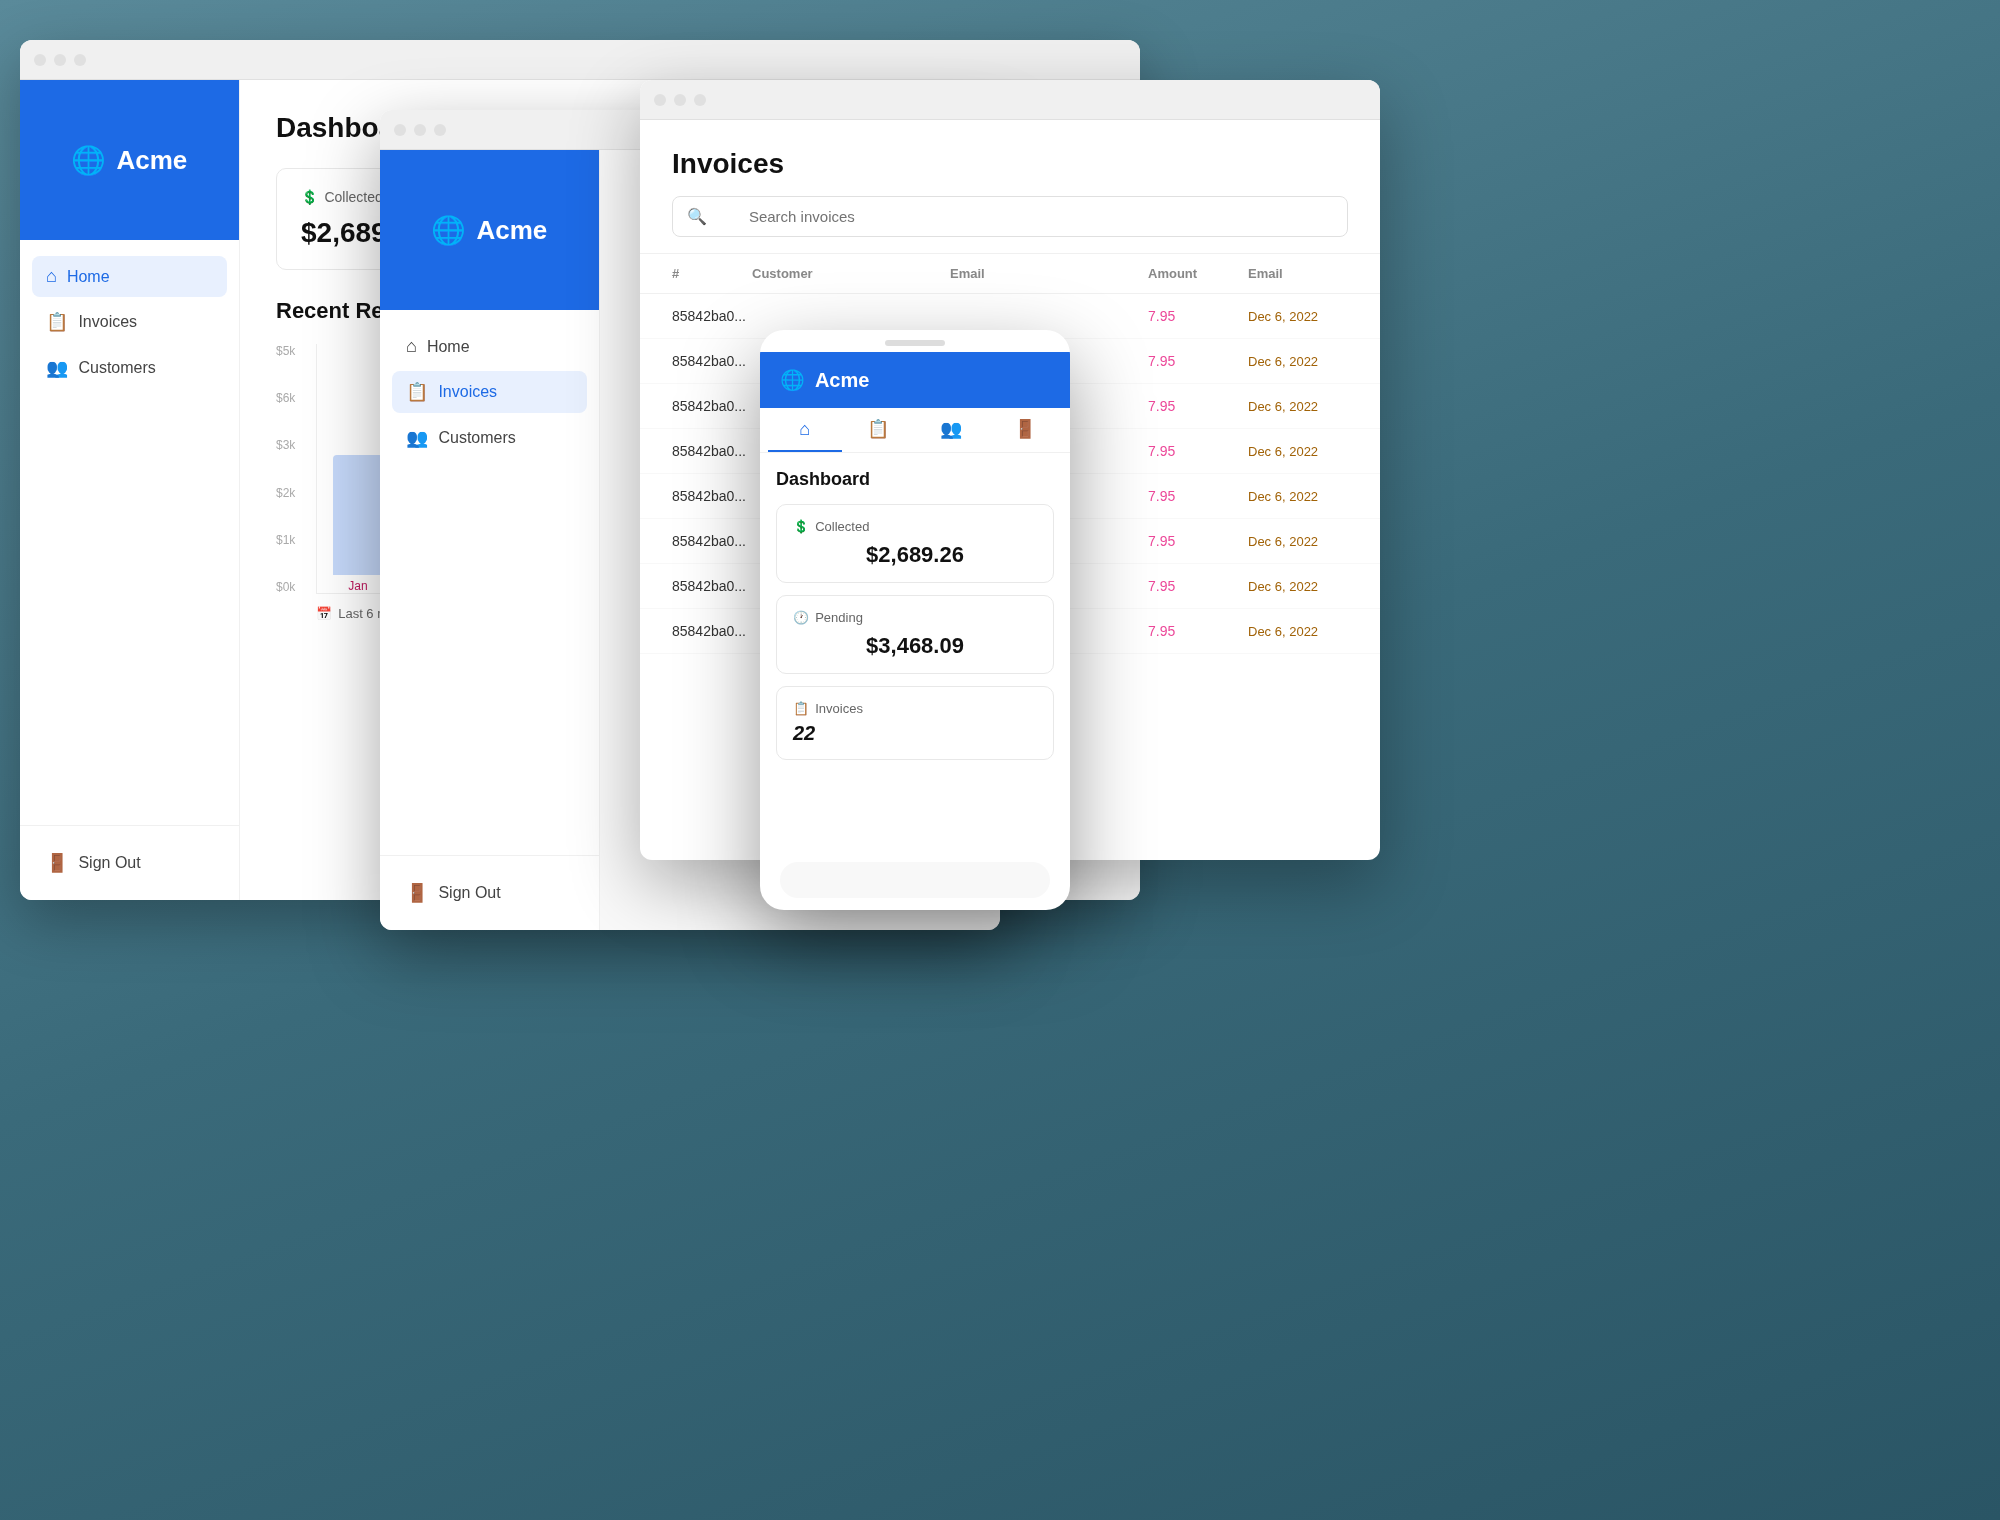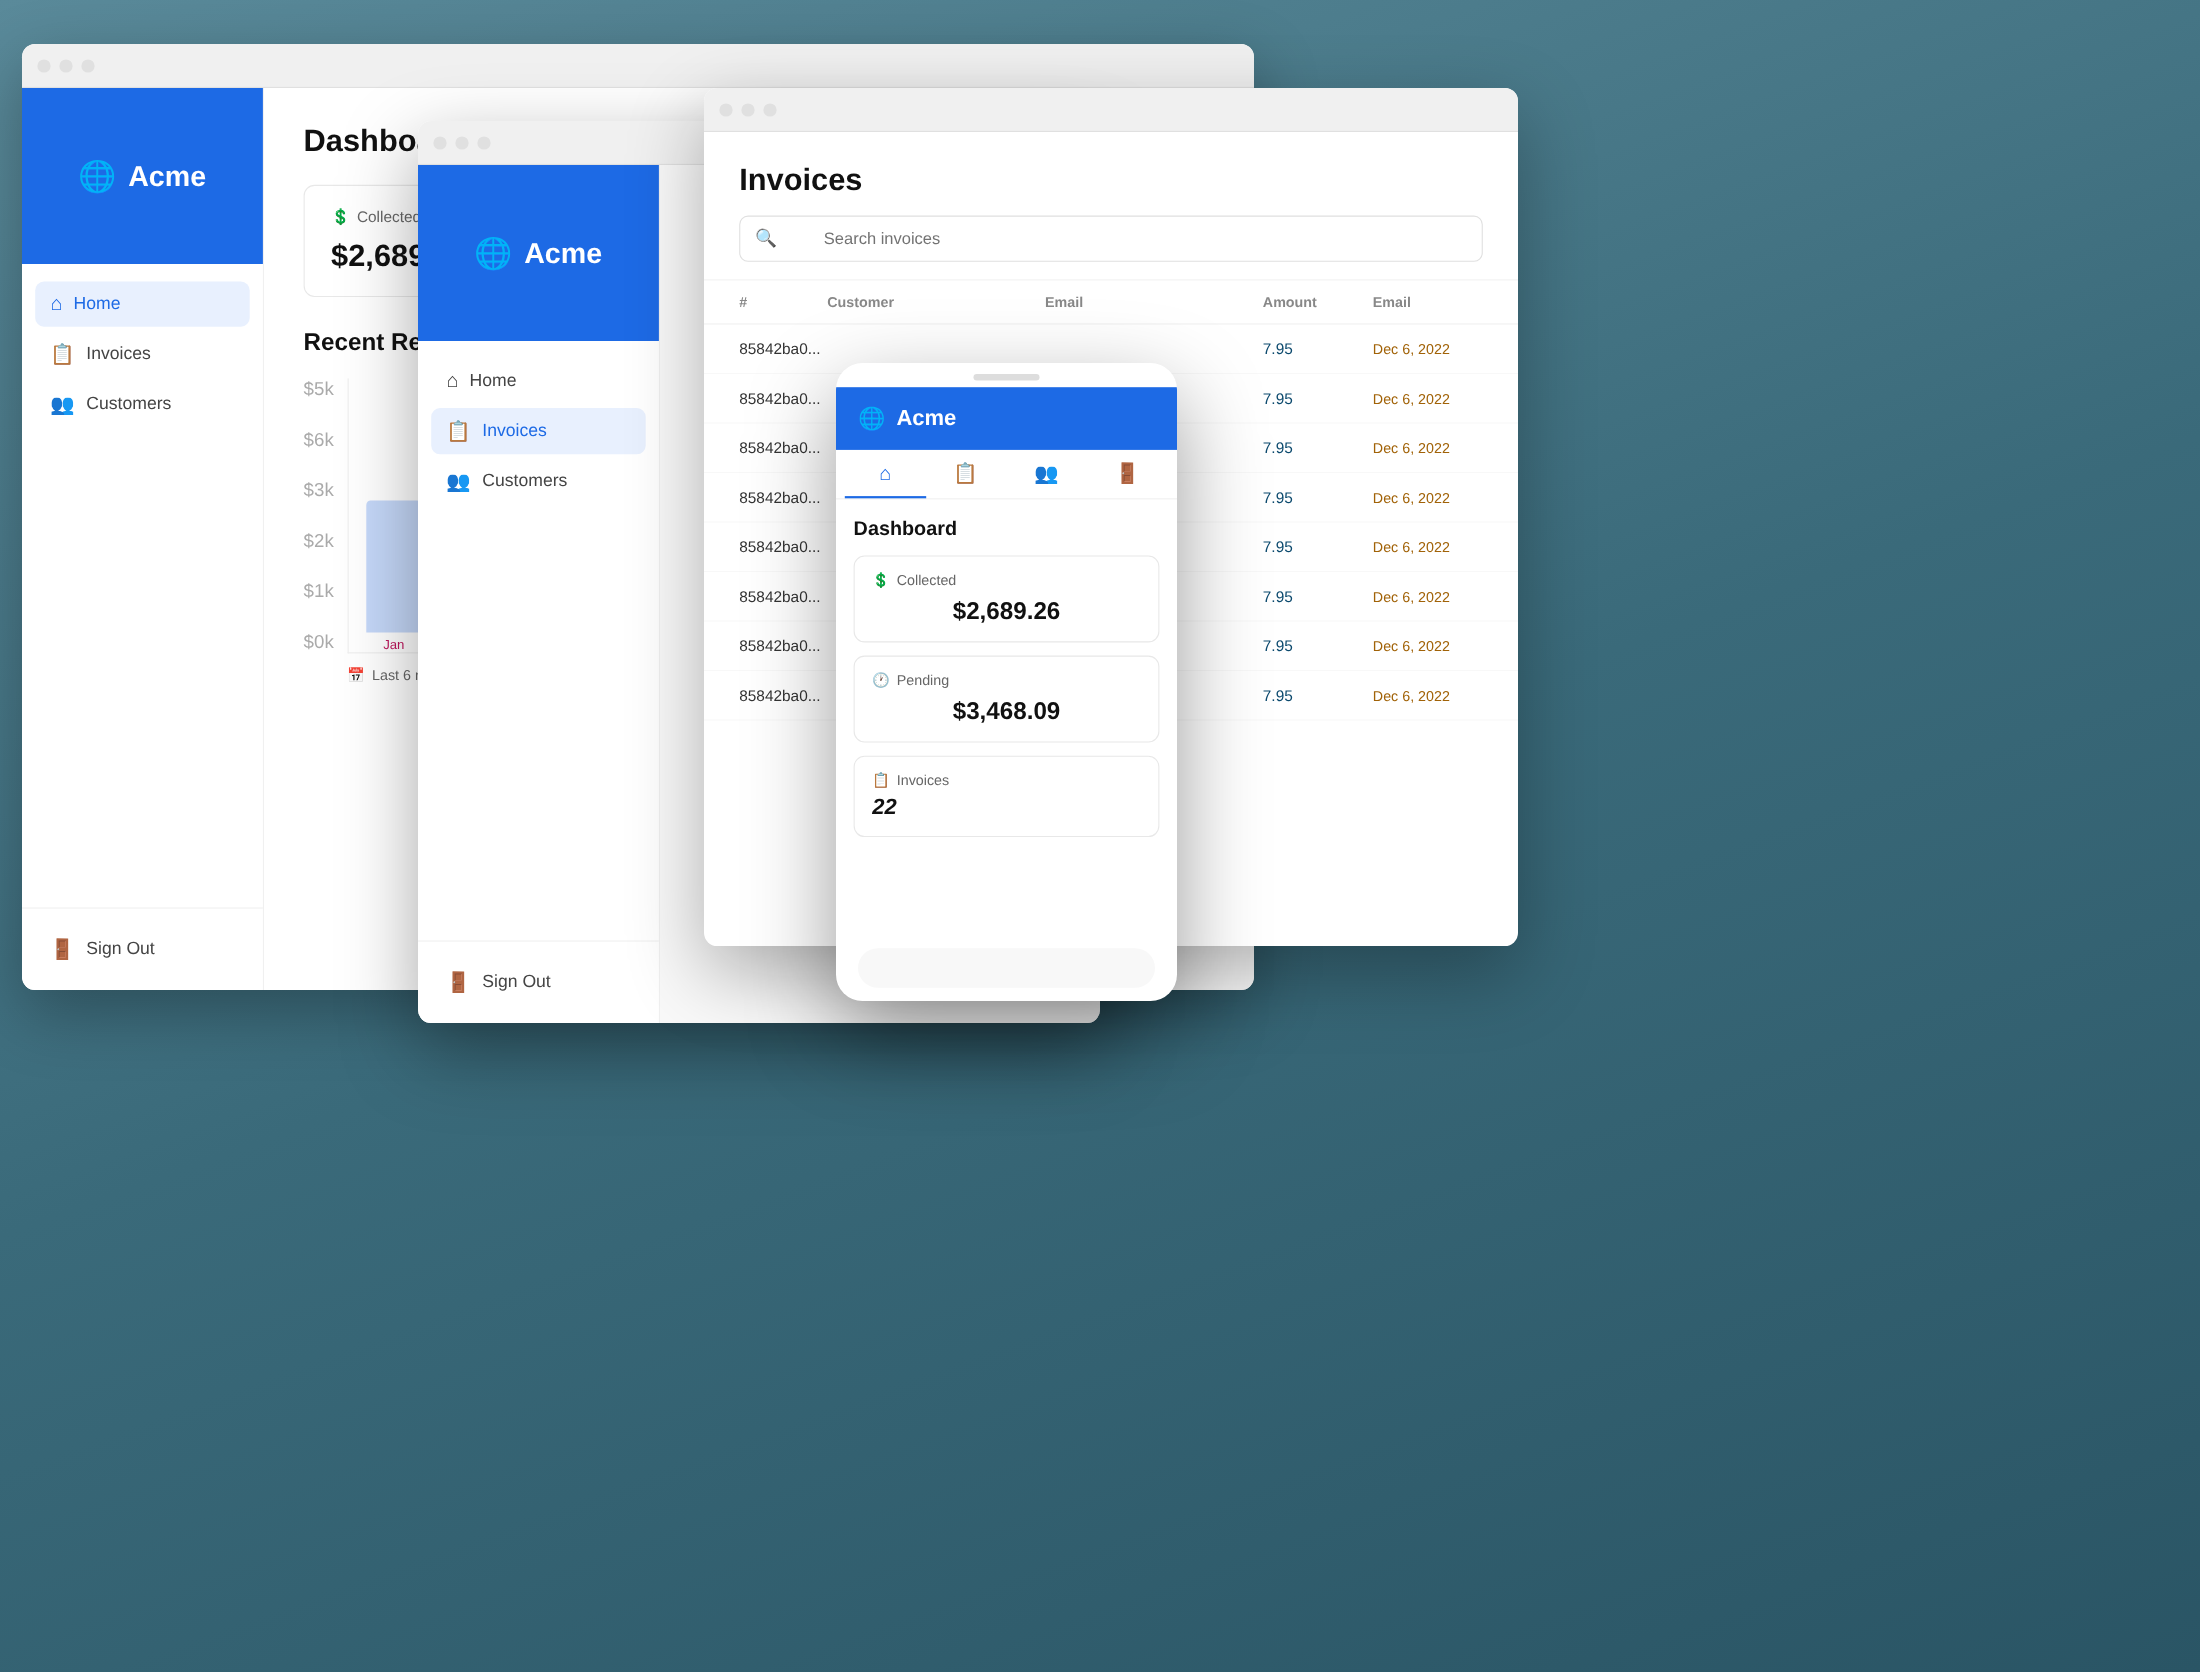--- a/index.html
+++ b/index.html
@@ -182,21 +182,21 @@
       position: absolute;
       left: 0;
       top: 0;
       bottom: 30px;
       display: flex;
       flex-direction: column-reverse;
       justify-content: space-between;
     }
 
     .chart-y-label {
-      font-size: 17px;
+      font-size: 12px;
       color: #aaa;
     }
 
     .chart-bars {
       display: flex;
       align-items: flex-end;
       height: 100%;
       gap: 16px;
       border-left: 1px solid #eee;
       border-bottom: 1px solid #eee;
@@ -347,21 +347,21 @@
       border-bottom: 1px solid #f8f8f8;
       align-items: center;
     }
 
     .table-cell {
       font-size: 14px;
       color: #333;
     }
 
     .table-cell.amount {
-      color: #0c4a6e;
+      color: #ec4899;
     }
 
     .table-cell.date {
       color: #a16207;
       font-size: 13px;
     }
 
     
     .window-mobile {
       position: absolute;

